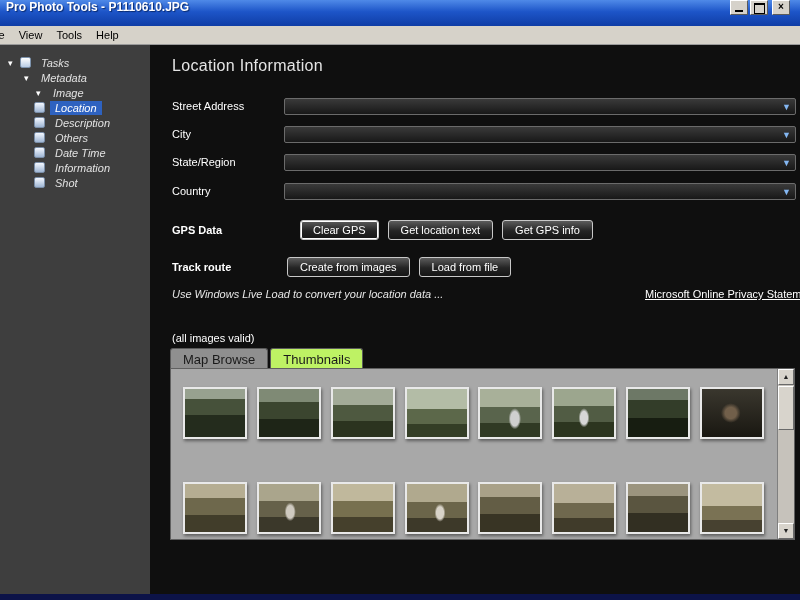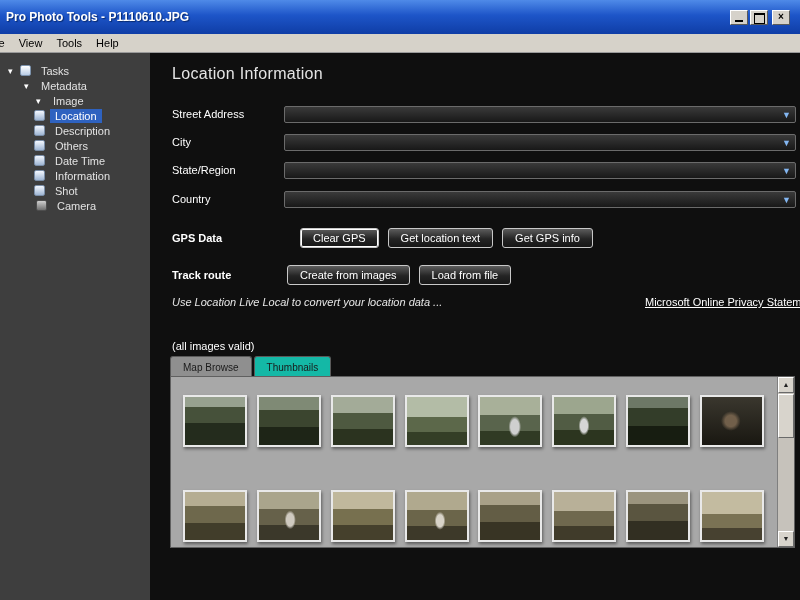--- a/index.html
+++ b/index.html
@@ -1,22 +1,22 @@
 <!DOCTYPE html>
 <html><head>
 <meta charset="utf-8">
 <style>
   * { box-sizing: border-box; margin: 0; padding: 0; }
   html,body { width:800px; height:600px; overflow:hidden; background:#000;
     font-family:"Liberation Sans", sans-serif; }
   .window { position:relative; width:800px; height:600px; background:#0f0f0f; }
 
   
-  .titlebar { height:34px; background:linear-gradient(180deg,#4f8ae8 0%,#1d55c8 45%,#0f3da6 100%);
-    display:flex; align-items:center; padding:0 6px; }
+  .titlebar { height:26px; background:linear-gradient(180deg,#4f8ae8 0%,#1d55c8 45%,#0f3da6 100%);
+    display:flex; align-items:flex-start; padding:0 6px; }
   .title { color:#fff; font-weight:bold; font-size:12px; text-shadow:1px 1px 1px #092a6e; white-space:nowrap; }
   .winbtns { margin-left:auto; display:flex; gap:2px; margin-right:4px; }
   .wbtn { width:18px; height:15px; background:#d6d2ca; border:1px solid;
     border-color:#ffffff #5a5a5a #5a5a5a #ffffff; font-size:10px; font-weight:bold;
     line-height:12px; text-align:center; color:#000; cursor:default; }
   .wbtn.min::after { content:""; display:block; width:8px; height:2px; background:#000; margin:9px auto 0; }
   .wbtn.max::after { content:""; display:block; width:9px; height:8px; border:1px solid #000; border-top:2px solid #000; margin:2px auto 0; }
   .wbtn.close { margin-left:2px; }
 
   
@@ -31,21 +31,21 @@
   
   .sidebar { width:150px; background:#3e3e3e; padding-top:10px; flex:0 0 150px; }
   .trow { height:15px; display:flex; align-items:center; font-size:11px; color:#e2e2e2; white-space:nowrap; }
   .lv0 { padding-left:8px; } .lv1 { padding-left:24px; } .lv2 { padding-left:36px; } .lv3 { padding-left:34px; }
   .arrow { width:12px; font-size:9px; color:#fff; flex:0 0 12px; }
   .ticon { width:11px; height:11px; margin-right:5px; border-radius:2px; flex:0 0 11px; }
   .i-tasks  { background:linear-gradient(180deg,#ffffff,#b9cde6); border:1px solid #7d93ad; }
   .i-page   { background:linear-gradient(180deg,#f4f8ff,#9fb6d4); border:1px solid #7a8ea8; }
   .i-cam    { background:linear-gradient(180deg,#cfcfcf,#6f6f6f); border:1px solid #4e4e4e; }
   .i-person { background:radial-gradient(circle at 50% 35%, #eac48e 0 35%, #a8702f 70%); border:1px solid #7a5a20; }
-  .tlabel { padding:1px 5px; }
+  .tlabel { padding:1px 5px;font-style:italic; }
   .selected .tlabel { background:#2e62c0; color:#fff; }
 
   
   .main { flex:1; position:relative; background:#0f0f0f; overflow:hidden; }
   .heading { position:absolute; left:22px; top:12px; color:#e5e5e5; font-size:16px; letter-spacing:.3px; }
 
   .frow { position:absolute; left:22px; right:4px; height:18px; display:flex; align-items:center; }
   .flabel { flex:0 0 112px; color:#fff; font-size:11px; }
   .combo { flex:1; height:17px; background:linear-gradient(180deg,#3a3a3a,#181818);
     border:1px solid #6b6b6b; border-radius:2px; position:relative; }
@@ -58,24 +58,24 @@
     display:flex; align-items:center; border-radius:3px; border:1px solid #c8c8c8;
     background:linear-gradient(180deg,#5c5c5c 0%,#242424 55%,#161616 100%); white-space:nowrap; }
   .btn.focused { box-shadow:0 0 0 1px #ffffff inset; }
 
   .note { position:absolute; left:22px; top:243px; color:#e6e6e6; font-size:11px; font-style:italic; white-space:nowrap; }
   .plink { position:absolute; left:495px; top:243px; color:#fff; font-size:11px; text-decoration:underline; white-space:nowrap; }
 
   .status { position:absolute; left:22px; top:287px; color:#fff; font-size:11px; }
 
   .tabs { position:absolute; left:20px; top:303px; display:flex; }
-  .tab { height:21px; padding:0 12px; display:flex; align-items:center; font-size:10px;
+  .tab { height:21px; padding:0 12px; display:flex; align-items:center; font-size:13px;
     background:#8f8f8f; color:#1a1a1a; border:1px solid #5a5a5a; border-bottom:none;
     margin-right:2px; border-radius:3px 3px 0 0; }
-  .tab.active { background:#14b8a6; }
+  .tab.active { background:#bef264; }
 
   .graybox { position:absolute; left:20px; right:5px; top:323px; height:172px;
     background:#a8a8a8; border:1px solid #606060; overflow:hidden; }
   .thumbgrid { position:absolute; left:12px; top:18px; right:30px;
     display:grid; grid-template-columns:repeat(8,1fr); row-gap:43px; column-gap:9px; }
   .cell { display:flex; justify-content:center; }
   .ph { width:64px; height:52px; border:2px solid #e9e9e9; box-shadow:1px 2px 3px rgba(0,0,0,.45); background:#333; }
   .cell:nth-child(1) .ph { background:linear-gradient(180deg,#97a18f 0 20%,#46513a 20% 55%,#242c1d 55%); }
   .cell:nth-child(2) .ph { background:linear-gradient(180deg,#7f8a75 0 28%,#3b452f 28% 62%,#1e2517 62%); }
   .cell:nth-child(3) .ph { background:linear-gradient(180deg,#a3ab98 0 33%,#4e5940 33% 66%,#2b331f 66%); }
@@ -166,24 +166,20 @@
         <span class="tlabel">Date Time</span>
       </div>
       <div class="trow lv3">
         <span class="ticon i-page"></span>
         <span class="tlabel">Information</span>
       </div>
       <div class="trow lv3">
         <span class="ticon i-page"></span>
         <span class="tlabel">Shot</span>
       </div>
-      <div class="trow lv2">
-        <span class="ticon i-cam"></span>
-        <span class="tlabel">Camera</span>
-      </div>
     </div>
 
     <div class="main">
       <div class="heading">Location Information</div>
 
       <div class="frow" style="top:52px">
         <span class="flabel">Street Address</span>
         <div class="combo">
           <span></span>
           <span class="carrow">▼</span>
@@ -217,21 +213,21 @@
         <div class="btn">Get location text</div>
         <div class="btn">Get GPS info</div>
       </div>
 
       <div class="gbrow track" style="top:212px">
         <span class="blabel">Track route</span>
         <div class="btn">Create from images</div>
         <div class="btn">Load from file</div>
       </div>
 
-      <div class="note">Use Location Live Local to convert your location data ...</div>
+      <div class="note">Use Windows Live Load to convert your location data ...</div>
       <div class="plink">Microsoft Online Privacy Statement</div>
 
       <div class="status">(all images valid)</div>
 
       <div class="tabs">
         <div class="tab">Map Browse</div>
         <div class="tab active">Thumbnails</div>
       </div>
 
       <div class="graybox">

